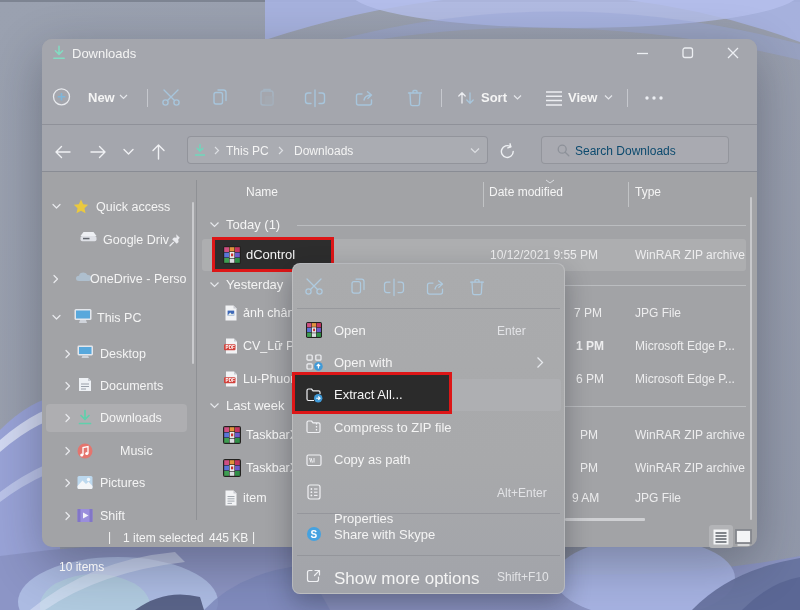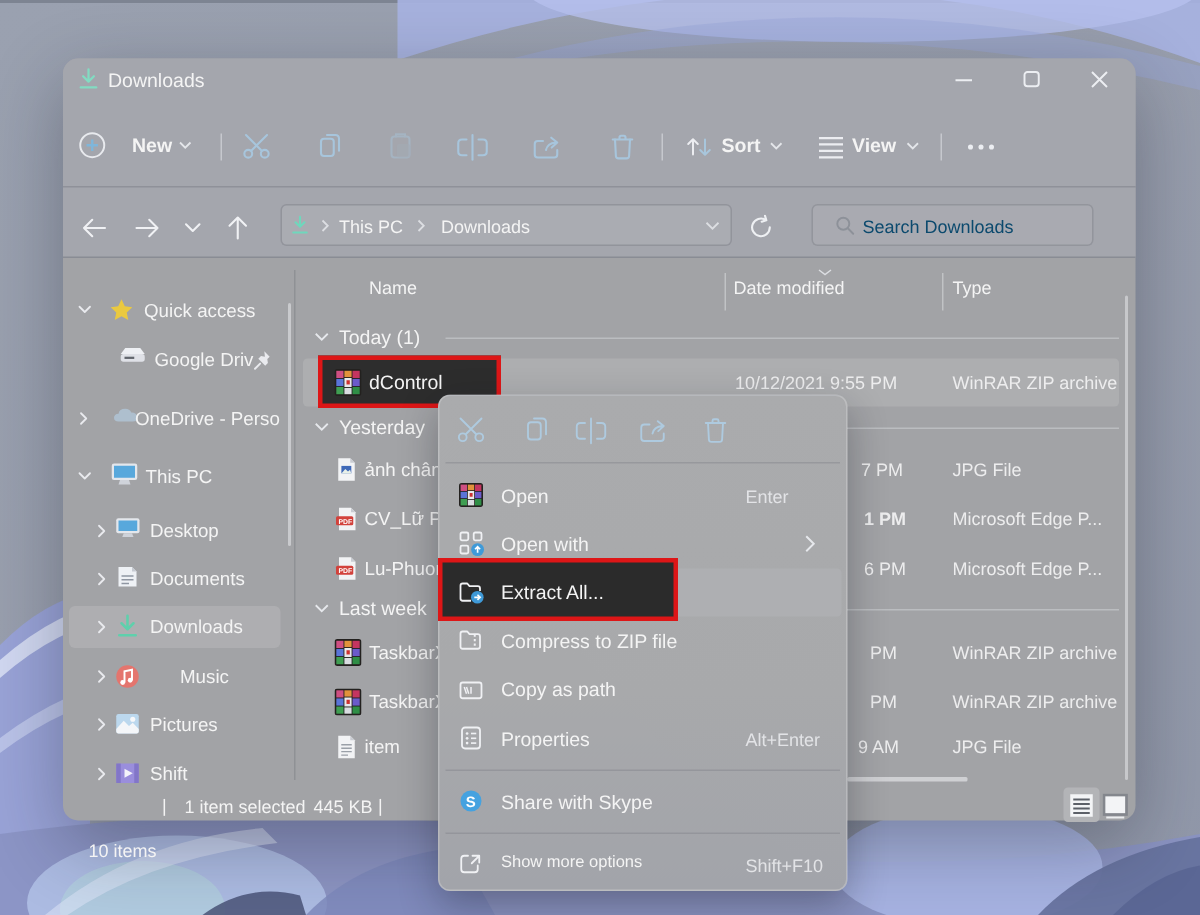--- a/index.html
+++ b/index.html
@@ -448,32 +448,32 @@
 
   <svg class="ab" style="left:306px;top:484px" width="16" height="16" viewBox="0 0 16 16">
     <rect x="2" y="1" width="12" height="14" rx="2" stroke="#f0f1f4" stroke-width="1.2" fill="none"></rect>
     <circle cx="5.4" cy="5" r="0.9" fill="#f0f1f4"></circle>
       <path d="M8 5 L11.5 5" stroke="#f0f1f4" stroke-width="1.1"></path>
     <circle cx="5.4" cy="8.2" r="0.9" fill="#f0f1f4"></circle>
       <path d="M8 8.2 L11.5 8.2" stroke="#f0f1f4" stroke-width="1.1"></path>
     <circle cx="5.4" cy="11.4" r="0.9" fill="#f0f1f4"></circle>
       <path d="M8 11.4 L11.5 11.4" stroke="#f0f1f4" stroke-width="1.1"></path>
   </svg>
-  <div class="ab txt" style="left:334px;top:485px;font-size:13px;">Properties</div>
+  <div class="ab txt" style="left:334px;top:511px;font-size:13px;">Properties</div>
   <div class="ab txt" style="left:497px;top:486px;font-size:12px;color:#e2e3e6;">Alt+Enter</div>
 
   <div class="ab" style="left:297px;top:513px;width:263px;height:1px;background:rgba(128,131,138,0.45);"></div>
 
   <svg class="ab" style="left:306px;top:526px" width="16" height="16" viewBox="0 0 16 16">
     <circle cx="8" cy="8" r="7" fill="#45a2e0"></circle>
     <text x="4.5" y="12" font-size="10" font-weight="bold" fill="#fff" font-family="Liberation Sans">S</text>
   </svg>
   <div class="ab txt" style="left:334px;top:527px;font-size:13px;">Share with Skype</div>
 
   <div class="ab" style="left:297px;top:555px;width:263px;height:1px;background:rgba(128,131,138,0.45);"></div>
 
   <svg class="ab" style="left:306px;top:568px" width="16" height="16" viewBox="0 0 16 16">
     <path d="M6 2.5 L3.5 2.5 Q1.5 2.5 1.5 4.5 L1.5 11.5 Q1.5 13.5 3.5 13.5 L10.5 13.5 Q12.5 13.5 12.5 11.5 L12.5 9" stroke="#f0f1f4" stroke-width="1.2" fill="none" stroke-linecap="round"></path>
     <path d="M9 2.5 L13.5 2.5 L13.5 7 M13.3 2.7 L8.5 7.5" stroke="#f0f1f4" stroke-width="1.2" fill="none" stroke-linecap="round" stroke-linejoin="round"></path>
   </svg>
-  <div class="ab txt" style="left:334px;top:569px;font-size:11px;">Show more options</div>
+  <div class="ab txt" style="left:334px;top:569px;font-size:17px;">Show more options</div>
   <div class="ab txt" style="left:497px;top:570px;font-size:12px;color:#e2e3e6;">Shift+F10</div>
 </div>
 
 </body></html>

